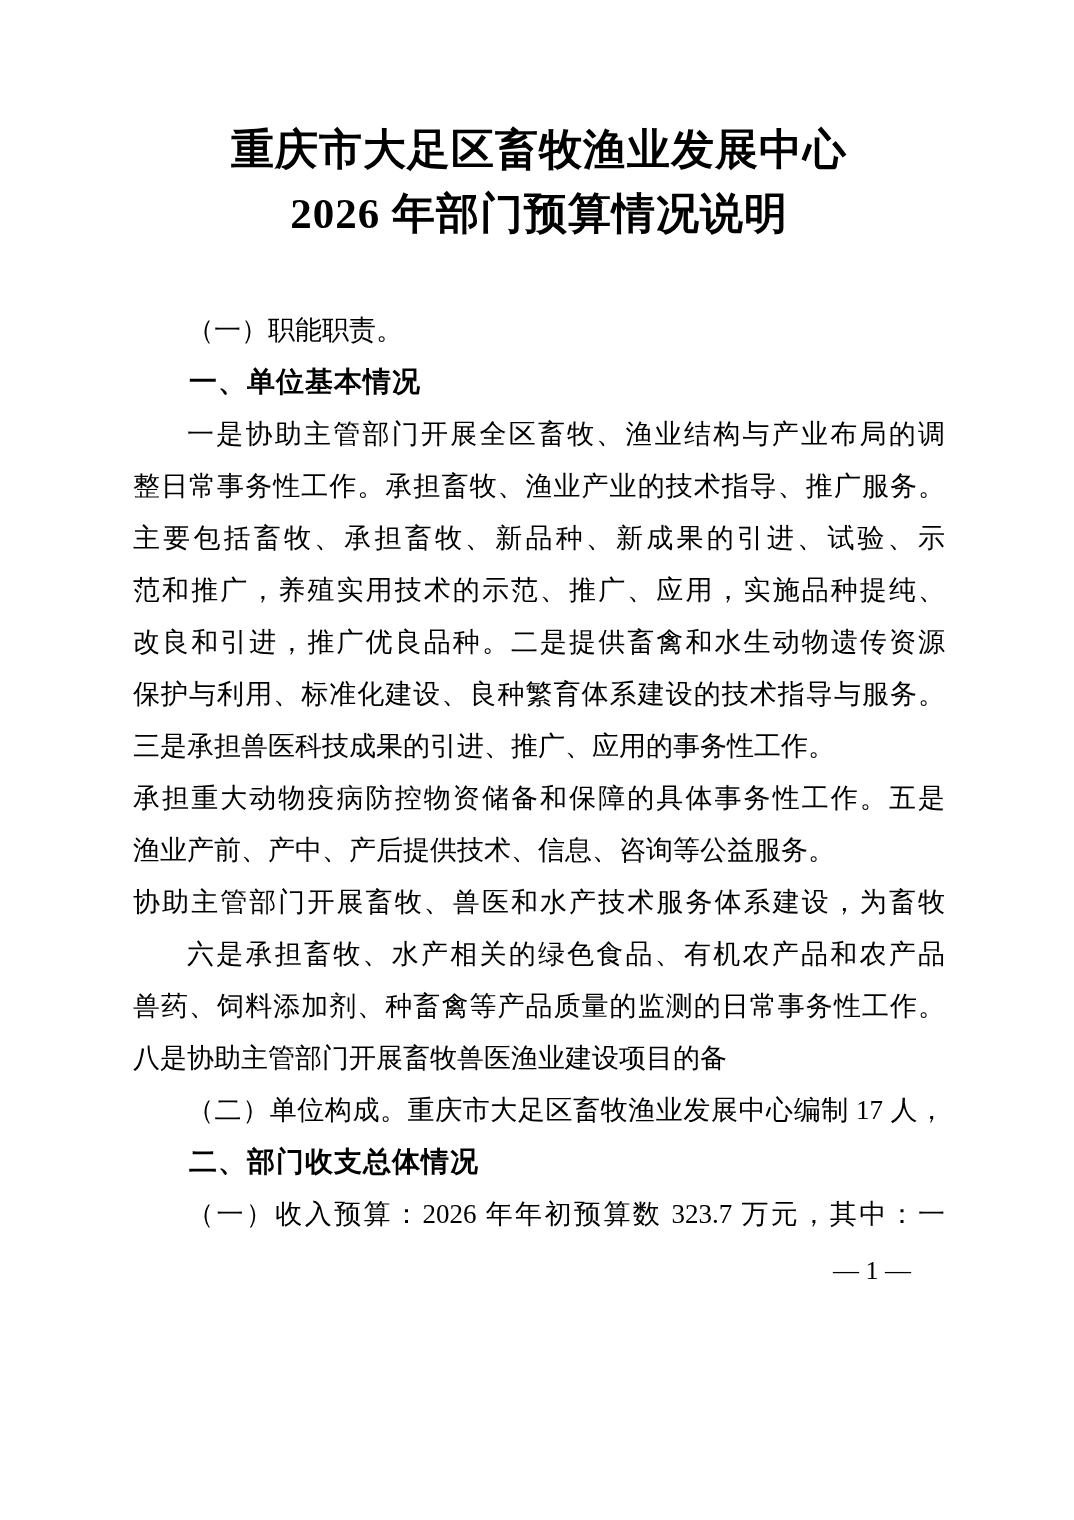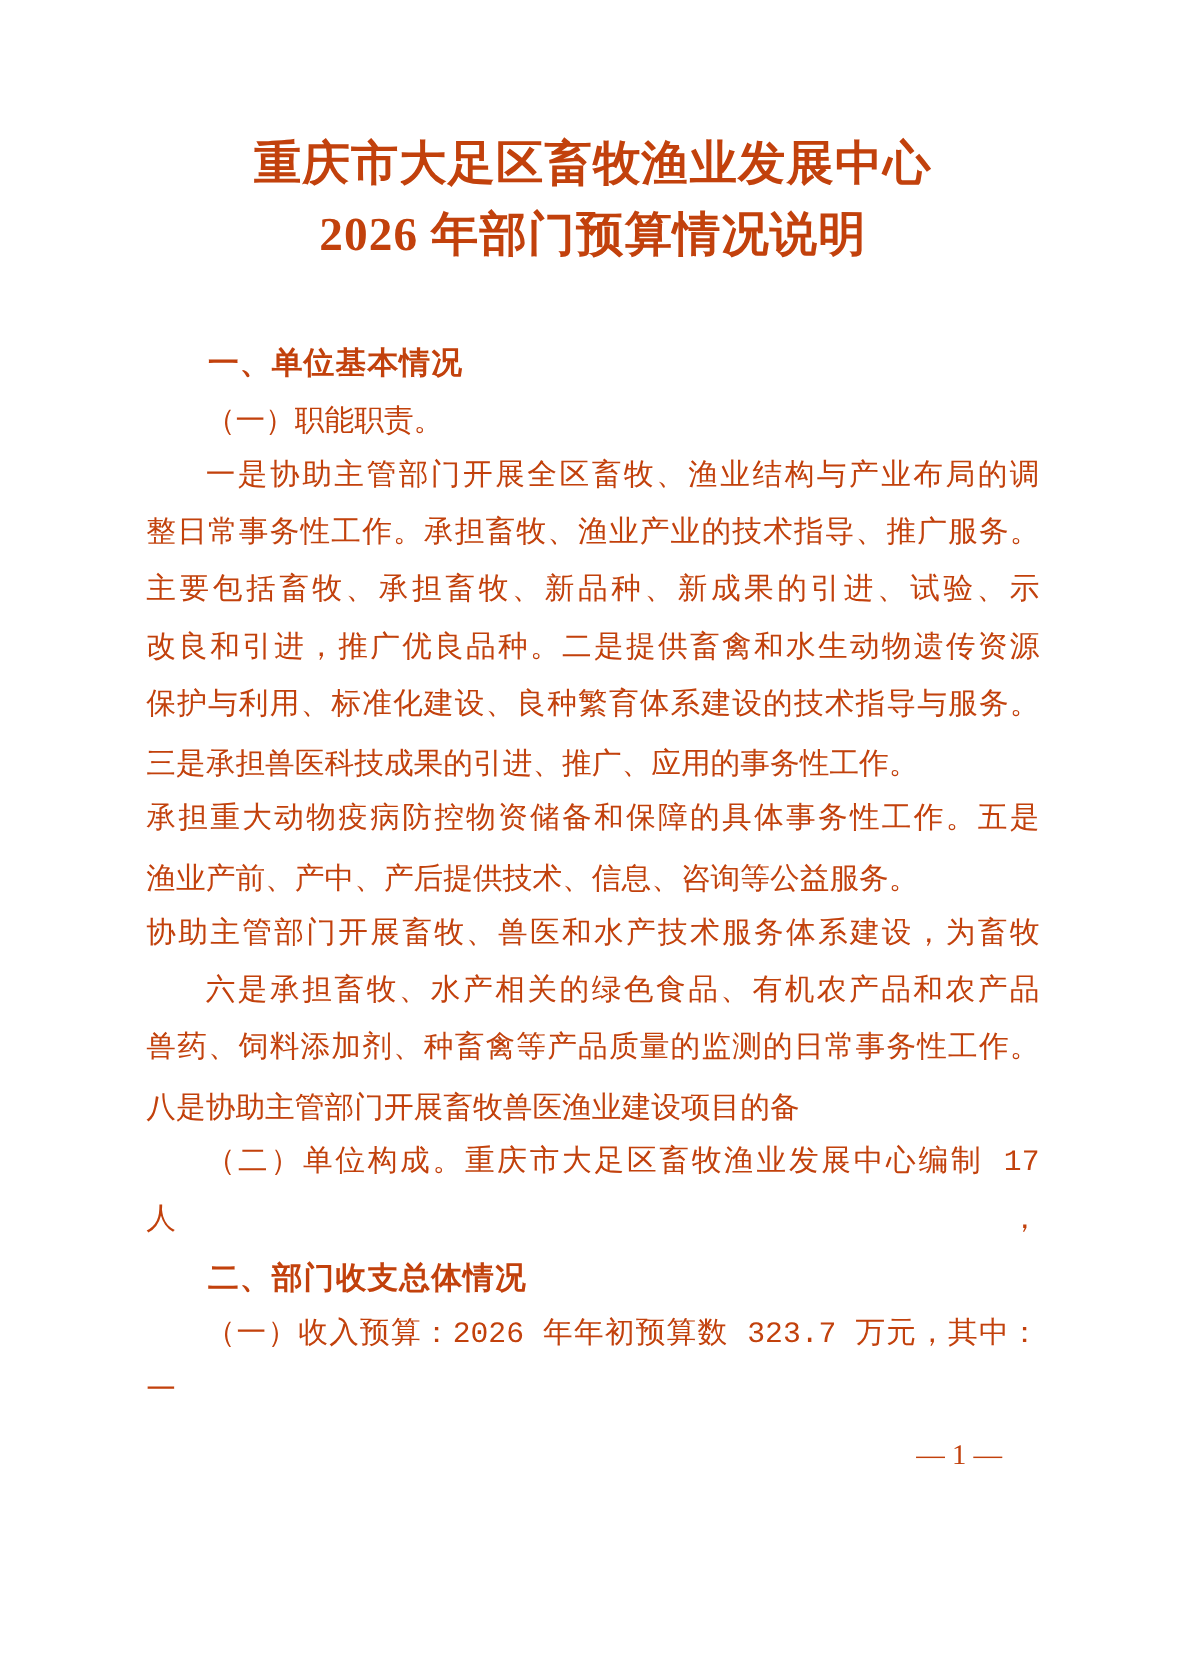--- a/index.html
+++ b/index.html
@@ -6,21 +6,21 @@
     margin: 0;
     padding: 0;
     background: #ffffff;
   }
   .page {
     position: relative;
     box-sizing: border-box;
     width: 1074px;
     height: 1520px;
     background: #ffffff;
-    color: #c2410c;
+    color: #000000;
     padding: 118px 129px 0 133px;
     font-family: "Liberation Serif", serif;
     overflow: hidden;
   }
   .title-block {
     text-align: center;
     font-weight: bold;
     font-size: 43px;
     line-height: 64px;
     letter-spacing: 1px;
@@ -31,21 +31,20 @@
     font-size: 27px;
     line-height: 52px;
   }
   .bl {
     min-height: 52px;
   }
   
   .jl {
     text-align: justify;
     text-align-last: justify;
-    font-family: Liberation Mono, monospace;
   }
   
   .ind {
     text-indent: 2em;
   }
   .heading {
     font-family: "Liberation Sans", sans-serif;
     font-weight: bold;
     font-size: 28px;
     text-indent: 2em;
@@ -65,28 +64,29 @@
 
 <div class="page">
 
   <div class="title-block">
     <div>重庆市大足区畜牧渔业发展中心</div>
     <div>2026 年部门预算情况说明</div>
   </div>
 
   <div class="doc-body">
 
+    <div class="bl ind">（一）职能职责。</div>
+
     <div class="bl heading">一、单位基本情况</div>
-
-    <div class="bl ind">（一）职能职责。</div>
 
     <div>
       <div class="bl jl ind">一是协助主管部门开展全区畜牧、渔业结构与产业布局的调</div>
       <div class="bl jl">整日常事务性工作。承担畜牧、渔业产业的技术指导、推广服务。</div>
       <div class="bl jl">主要包括畜牧、承担畜牧、新品种、新成果的引进、试验、示</div>
+      <div class="bl jl">范和推广，养殖实用技术的示范、推广、应用，实施品种提纯、</div>
       <div class="bl jl">改良和引进，推广优良品种。二是提供畜禽和水生动物遗传资源</div>
       <div class="bl jl">保护与利用、标准化建设、良种繁育体系建设的技术指导与服务。</div>
       <div class="bl">三是承担兽医科技成果的引进、推广、应用的事务性工作。</div>
     </div>
 
     <div>
       <div class="bl jl">承担重大动物疫病防控物资储备和保障的具体事务性工作。五是</div>
       <div class="bl">渔业产前、产中、产后提供技术、信息、咨询等公益服务。</div>
       <div class="bl jl">协助主管部门开展畜牧、兽医和水产技术服务体系建设，为畜牧</div>
     </div>

